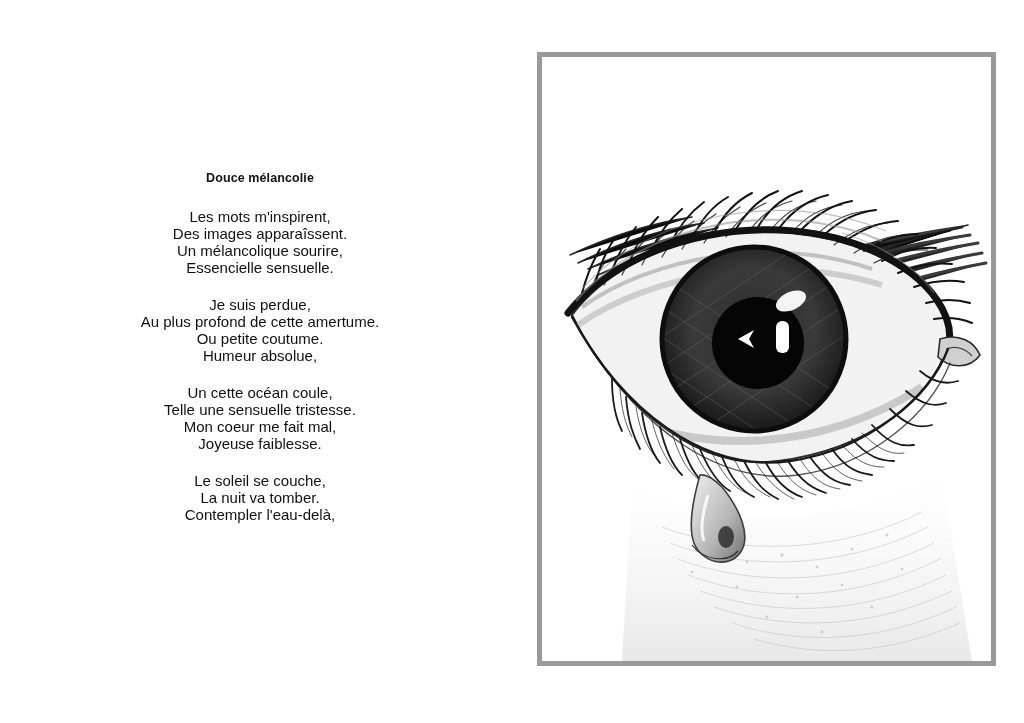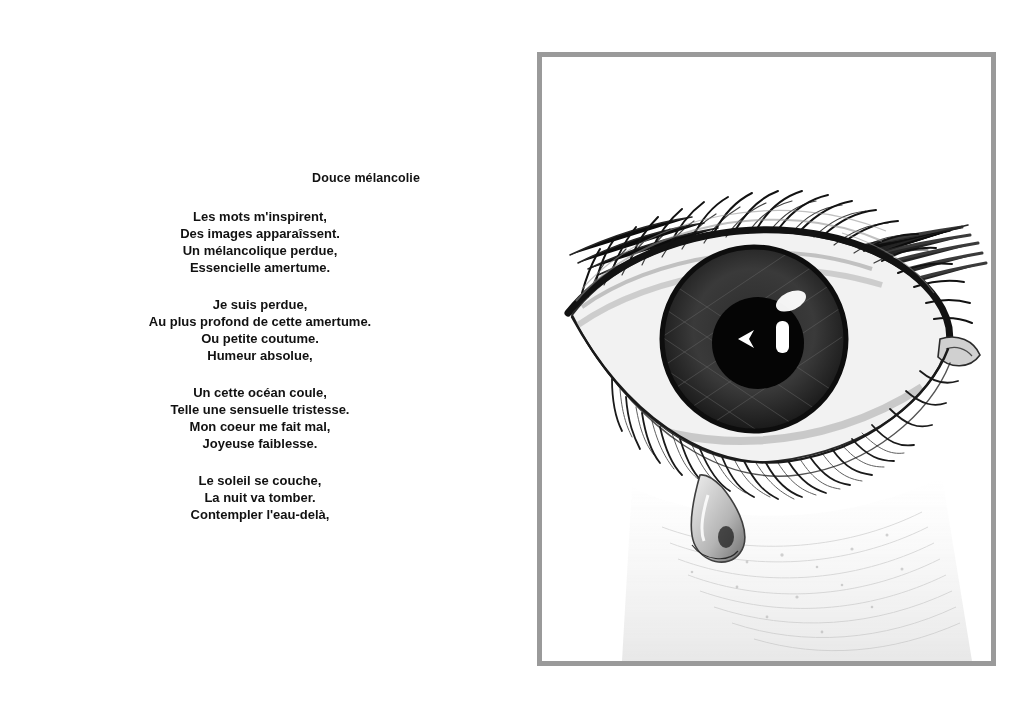--- a/index.html
+++ b/index.html
@@ -23,31 +23,29 @@
     top: 170px;
     width: 320px;
     text-align: center;
   }
   #poem-title {
     font-size: 12.5px;
     font-weight: bold;
     letter-spacing: 0.1px;
     margin: 0 0 22px 0;
     line-height: 1.3;
-    text-align: right;
   }
   .stanza {
     margin: 0 0 20px 0;
   }
   .stanza:last-child { margin-bottom: 8px; }
   .line {
-    font-size: 13px;
+    font-size: 15px;
     line-height: 17px;
     white-space: nowrap;
-    font-weight: bold;
   }
 
   
   #artwork-frame {
     position: absolute;
     left: 537px;
     top: 52px;
     width: 459px;
     height: 614px;
     border: 5px solid #9a9a9a;
@@ -64,22 +62,22 @@
 </style>
 </head>
 <body>
 
 <div id="poem">
   <div id="poem-title">Douce mélancolie</div>
 
   <div class="stanza">
     <div class="line">Les mots m'inspirent,</div>
     <div class="line">Des images apparaîssent.</div>
-    <div class="line">Un mélancolique perdue,</div>
-    <div class="line">Essencielle amertume.</div>
+    <div class="line">Un mélancolique sourire,</div>
+    <div class="line">Essencielle sensuelle.</div>
   </div>
 
   <div class="stanza">
     <div class="line">Je suis perdue,</div>
     <div class="line">Au plus profond de cette amertume.</div>
     <div class="line">Ou petite coutume.</div>
     <div class="line">Humeur absolue,</div>
   </div>
 
   <div class="stanza">

